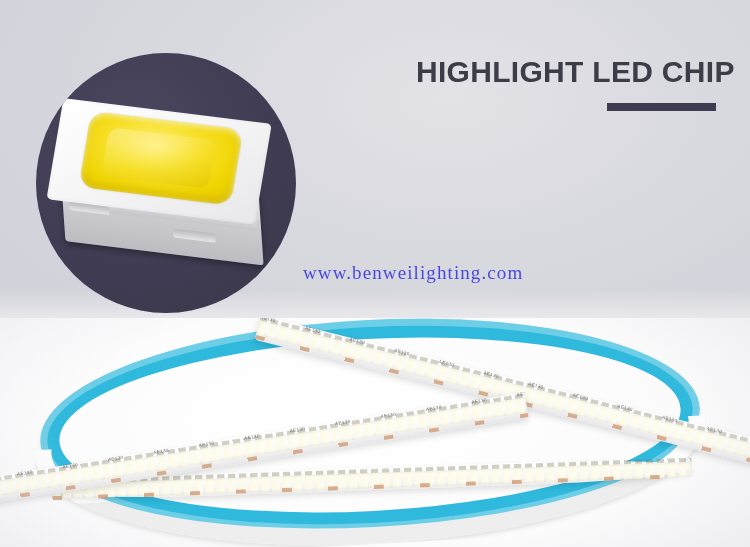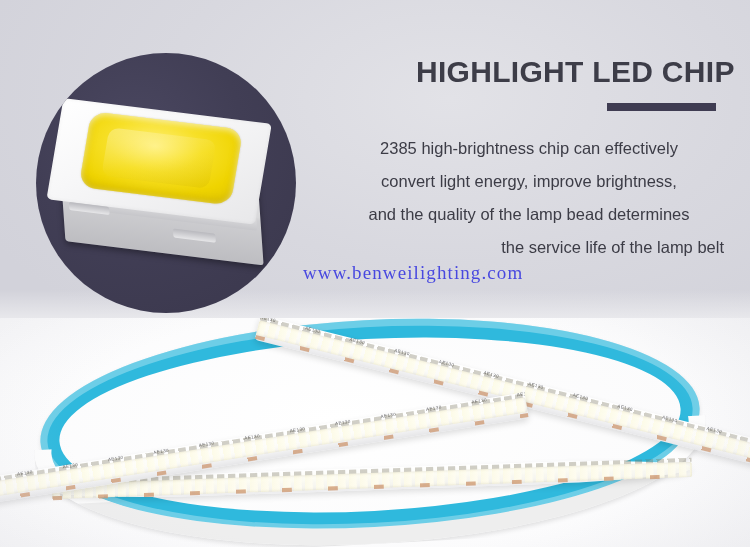--- a/index.html
+++ b/index.html
@@ -306,26 +306,20 @@
         </div>
         <div class="pkg-notch notch-a"></div>
         <div class="pkg-notch notch-b"></div>
       </div>
     </div>
   </div>
 
   <div class="headline">HIGHLIGHT LED CHIP</div>
   <div class="rule"></div>
 
-  <div class="body-copy">
-    <span class="ln ln-1">2385 high-brightness chip can effectively</span>
-    <span class="ln ln-2">convert light energy, improve brightness,</span>
-    <span class="ln ln-3">and the quality of the lamp bead determines</span>
-    <span class="ln ln-4">the service life of the lamp belt</span>
-  </div>
 
   <div class="watermark">www.benweilighting.com</div>
 
   <div class="strip-stage">
     <div class="band loop-tape"></div>
     <div class="band loop-tape-hi"></div>
     <div class="band loop-pcb"></div>
     <div class="band loop-pcb-edge"></div>
 
     <div class="loop-led-front">

